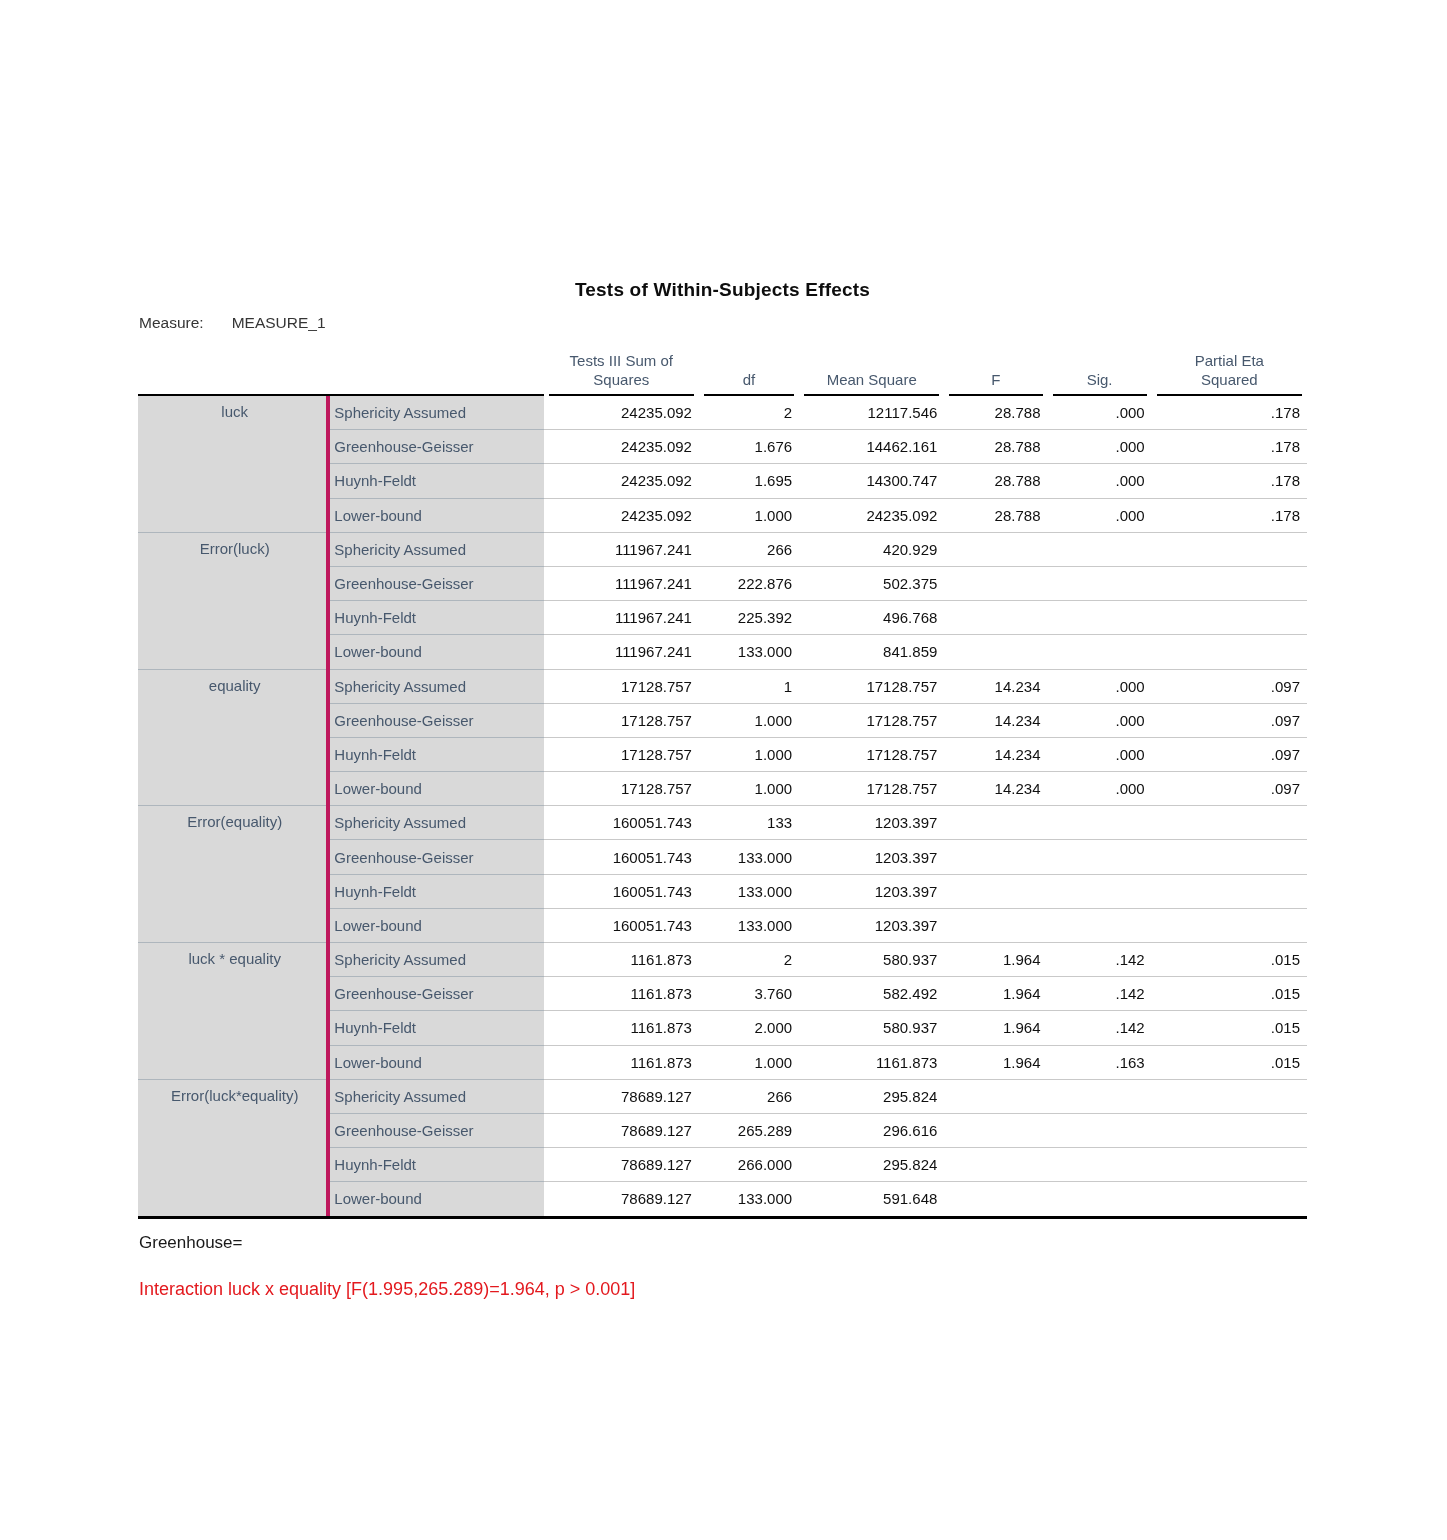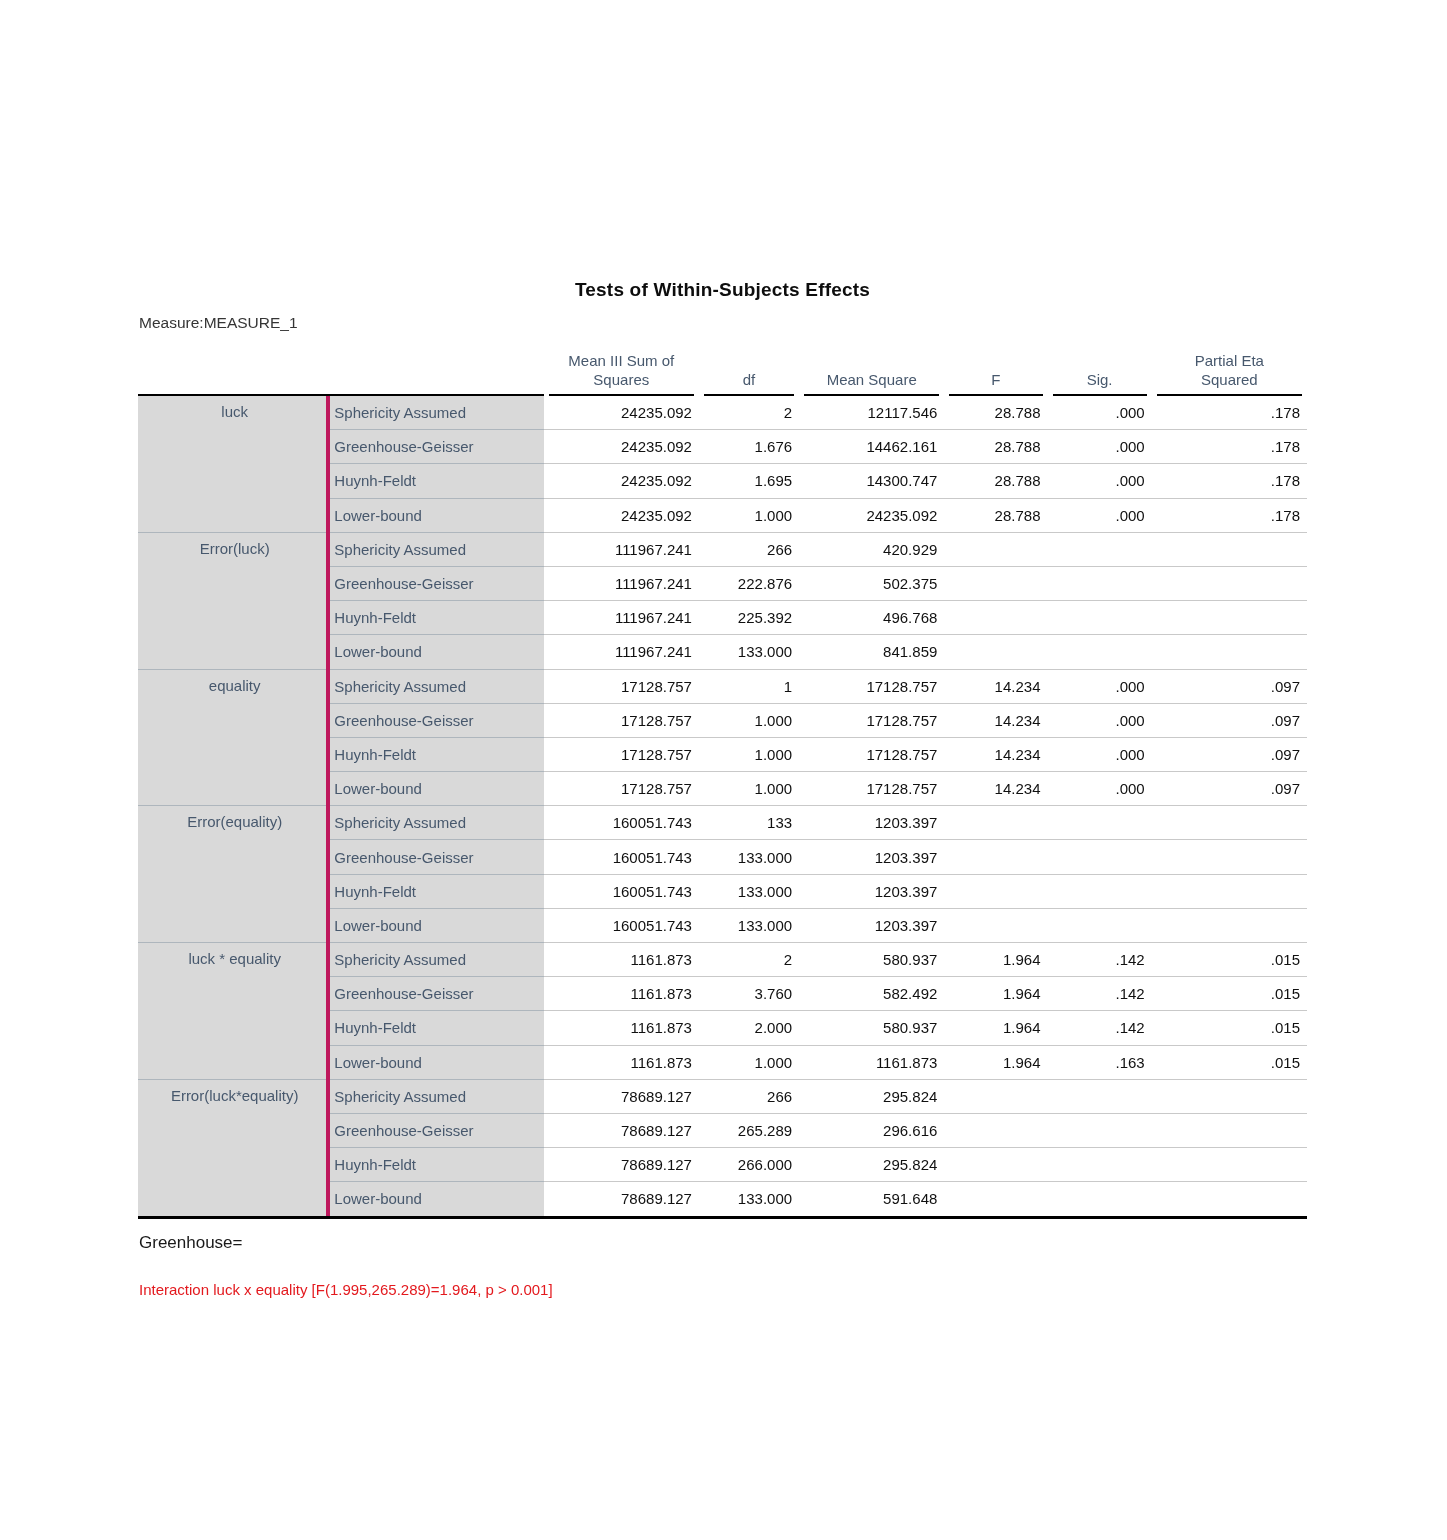--- a/index.html
+++ b/index.html
@@ -9,21 +9,21 @@
     color:#111;
   }
   .title {
     position:absolute; top:279px; left:138px; width:1169px;
     text-align:center; font-size:19px; font-weight:bold; color:#0d0d0d;
     letter-spacing:0.2px;
   }
   .measure {
     position:absolute; top:314px; left:139px; font-size:15.5px; color:#353535;
   }
-  .measure .measure-value { }
+  .measure .measure-value { margin-left:28px; }
 
   .table-wrap {
     position:absolute; top:341px; left:138px; width:1169px;
     border-bottom:3px solid #000;
   }
   table { border-collapse:collapse; table-layout:fixed; width:100%; }
   thead tr { height:55px; }
   th {
     vertical-align:bottom; padding:0 2px 7px 2px; font-weight:normal;
     font-size:15px; color:#47586d; position:relative; text-align:center;
@@ -48,21 +48,21 @@
   td.value-cell {
     color:#101010; text-align:right; padding-right:7px;
     border-bottom:1px solid #c9c9c9;
   }
   tr.last-row td, td.last-group { border-bottom:none; }
 
   .greenhouse {
     position:absolute; top:1233px; left:139px; font-size:17px; color:#1a1a1a;
   }
   .notes {
-    position:absolute; top:1276px; left:139px; font-size:15px;
+    position:absolute; top:1276px; left:139px; font-size:18px;
     line-height:27px;
   }
 </style>
 </head>
 <body>
 
 <div class="page">
 
   <div class="title">Tests of Within-Subjects Effects</div>
 
@@ -80,21 +80,21 @@
         <col style="width:145px">
         <col style="width:103px">
         <col style="width:104px">
         <col style="width:155px">
       </colgroup>
       <thead>
           <tr>
             <th class="label-col"></th>
             <th class="label-col"></th>
             <th>
-              <div>Mean III Sum of</div>
+              <div>Tests III Sum of</div>
               <div>Squares</div>
             </th>
             <th>
               <div>df</div>
             </th>
             <th>
               <div>Mean Square</div>
             </th>
             <th>
               <div>F</div>

